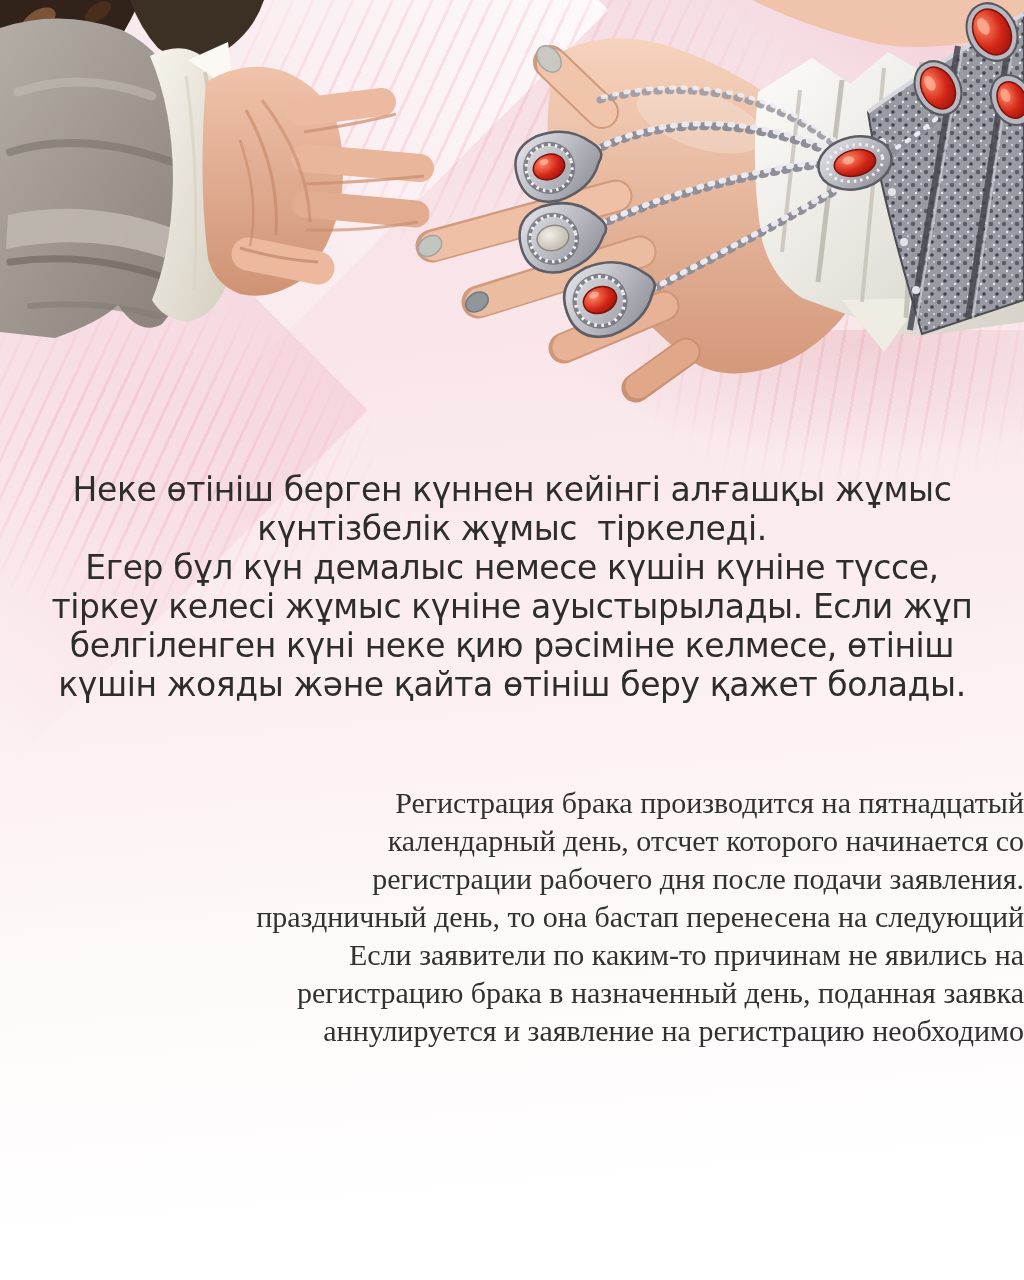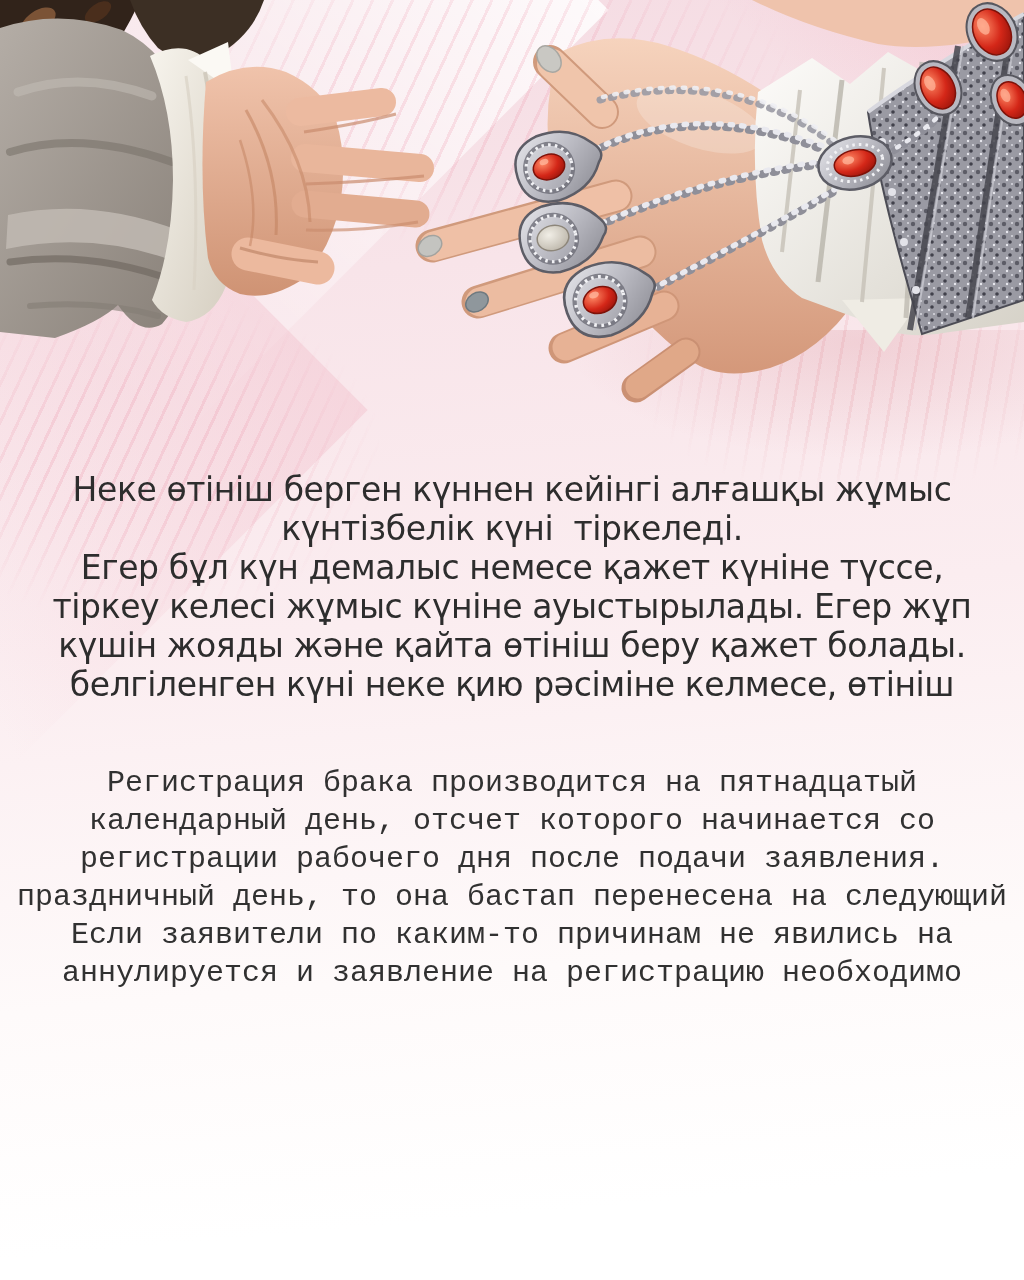--- a/index.html
+++ b/index.html
@@ -29,21 +29,21 @@
     -webkit-mask-image:radial-gradient(ellipse at 55% 40%,#000 30%,transparent 70%);
     mask-image:radial-gradient(ellipse at 55% 40%,#000 30%,transparent 70%);}
   .tint-band{right:0;top:330px;width:460px;height:130px;
     background:radial-gradient(ellipse at 65% 10%,rgba(198,88,100,0.16),rgba(198,88,100,0) 70%);}
 
   .hero{position:absolute;left:0;top:0;width:1024px;height:460px;}
   .hero svg{display:block;}
 
   .textblock{position:absolute;left:0;width:1024px;text-align:center;color:#2d2d2d;}
   .kz{top:470px;font-family:"DejaVu Sans",sans-serif;font-size:33px;line-height:39px;font-weight:500;letter-spacing:-0.4px;}
-  .ru{top:764px;font-family:Liberation Mono, monospace;font-size:30px;line-height:38px;font-weight:400;letter-spacing:0;color:#313131;}
+  .ru{top:784px;font-family:Liberation Serif, serif;font-size:30px;line-height:38px;font-weight:400;letter-spacing:0;color:#313131;text-align:right;}
   .line{white-space:pre;}
 </style>
 </head>
 <body>
 
 <div class="canvas">
 
   <div class="bg-layer diamond-white"></div>
   <div class="bg-layer corner-pink"></div>
   <div class="bg-layer diamond-pink"></div>
@@ -249,29 +249,30 @@
           <ellipse cx="549" cy="59" rx="10.5" ry="14.5" fill="#c9c8c3" stroke="#a8a7a2" stroke-width="1.5" transform="rotate(-38 549 59)"></ellipse>
           <ellipse cx="430" cy="246" rx="9.5" ry="12.5" fill="#c4c4c0" stroke="#a3a39f" stroke-width="1.5" transform="rotate(58 430 246)"></ellipse>
           <ellipse cx="477" cy="302" rx="9" ry="12" fill="#8f979c" stroke="#6f7a80" stroke-width="1.5" transform="rotate(58 477 302)"></ellipse>
         </g>
       </g>
     </svg>
   </div>
 
   <div class="textblock kz">
     <div class="line">Неке өтініш берген күннен кейінгі алғашқы жұмыс</div>
-    <div class="line">күнтізбелік күні  тіркеледі.</div>
-    <div class="line">Егер бұл күн демалыс немесе қажет күніне түссе,</div>
-    <div class="line">тіркеу келесі жұмыс күніне ауыстырылады. Егер жұп</div>
+    <div class="line">күнтізбелік жұмыс  тіркеледі.</div>
+    <div class="line">Егер бұл күн демалыс немесе күшін күніне түссе,</div>
+    <div class="line">тіркеу келесі жұмыс күніне ауыстырылады. Если жұп</div>
+    <div class="line">белгіленген күні неке қию рәсіміне келмесе, өтініш</div>
     <div class="line">күшін жояды және қайта өтініш беру қажет болады.</div>
-    <div class="line">белгіленген күні неке қию рәсіміне келмесе, өтініш</div>
   </div>
 
   <div class="textblock ru">
     <div class="line">Регистрация брака производится на пятнадцатый</div>
     <div class="line">календарный день, отсчет которого начинается со</div>
     <div class="line">регистрации рабочего дня после подачи заявления.</div>
     <div class="line">праздничный день, то она бастап перенесена на следующий</div>
     <div class="line">Если заявители по каким-то причинам не явились на</div>
+    <div class="line">регистрацию брака в назначенный день, поданная заявка</div>
     <div class="line">аннулируется и заявление на регистрацию необходимо</div>
   </div>
 
 </div>
 
 </body></html>

